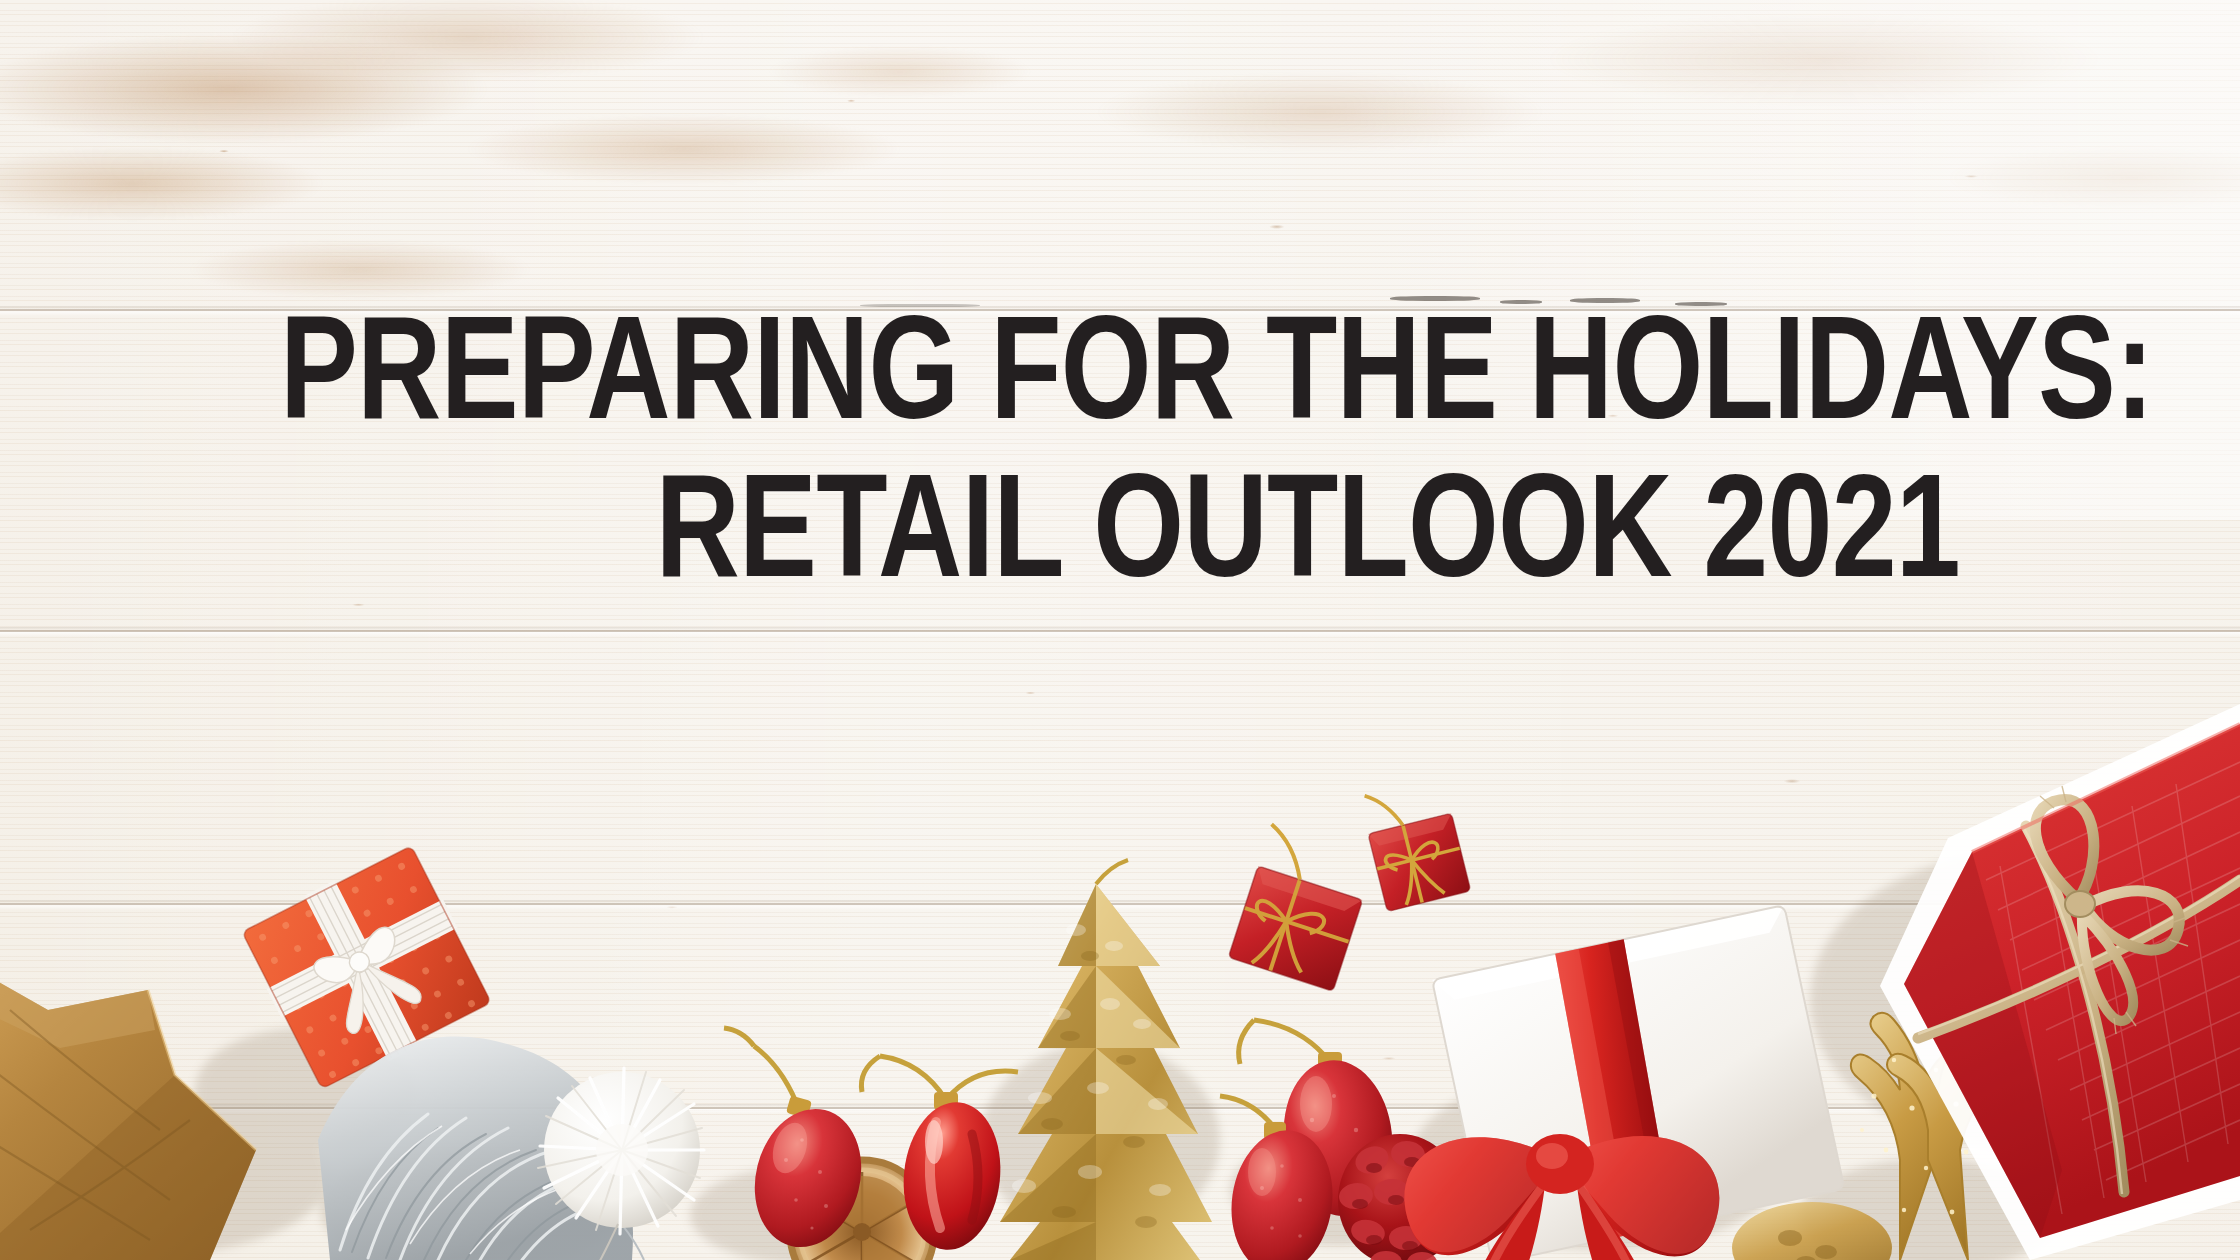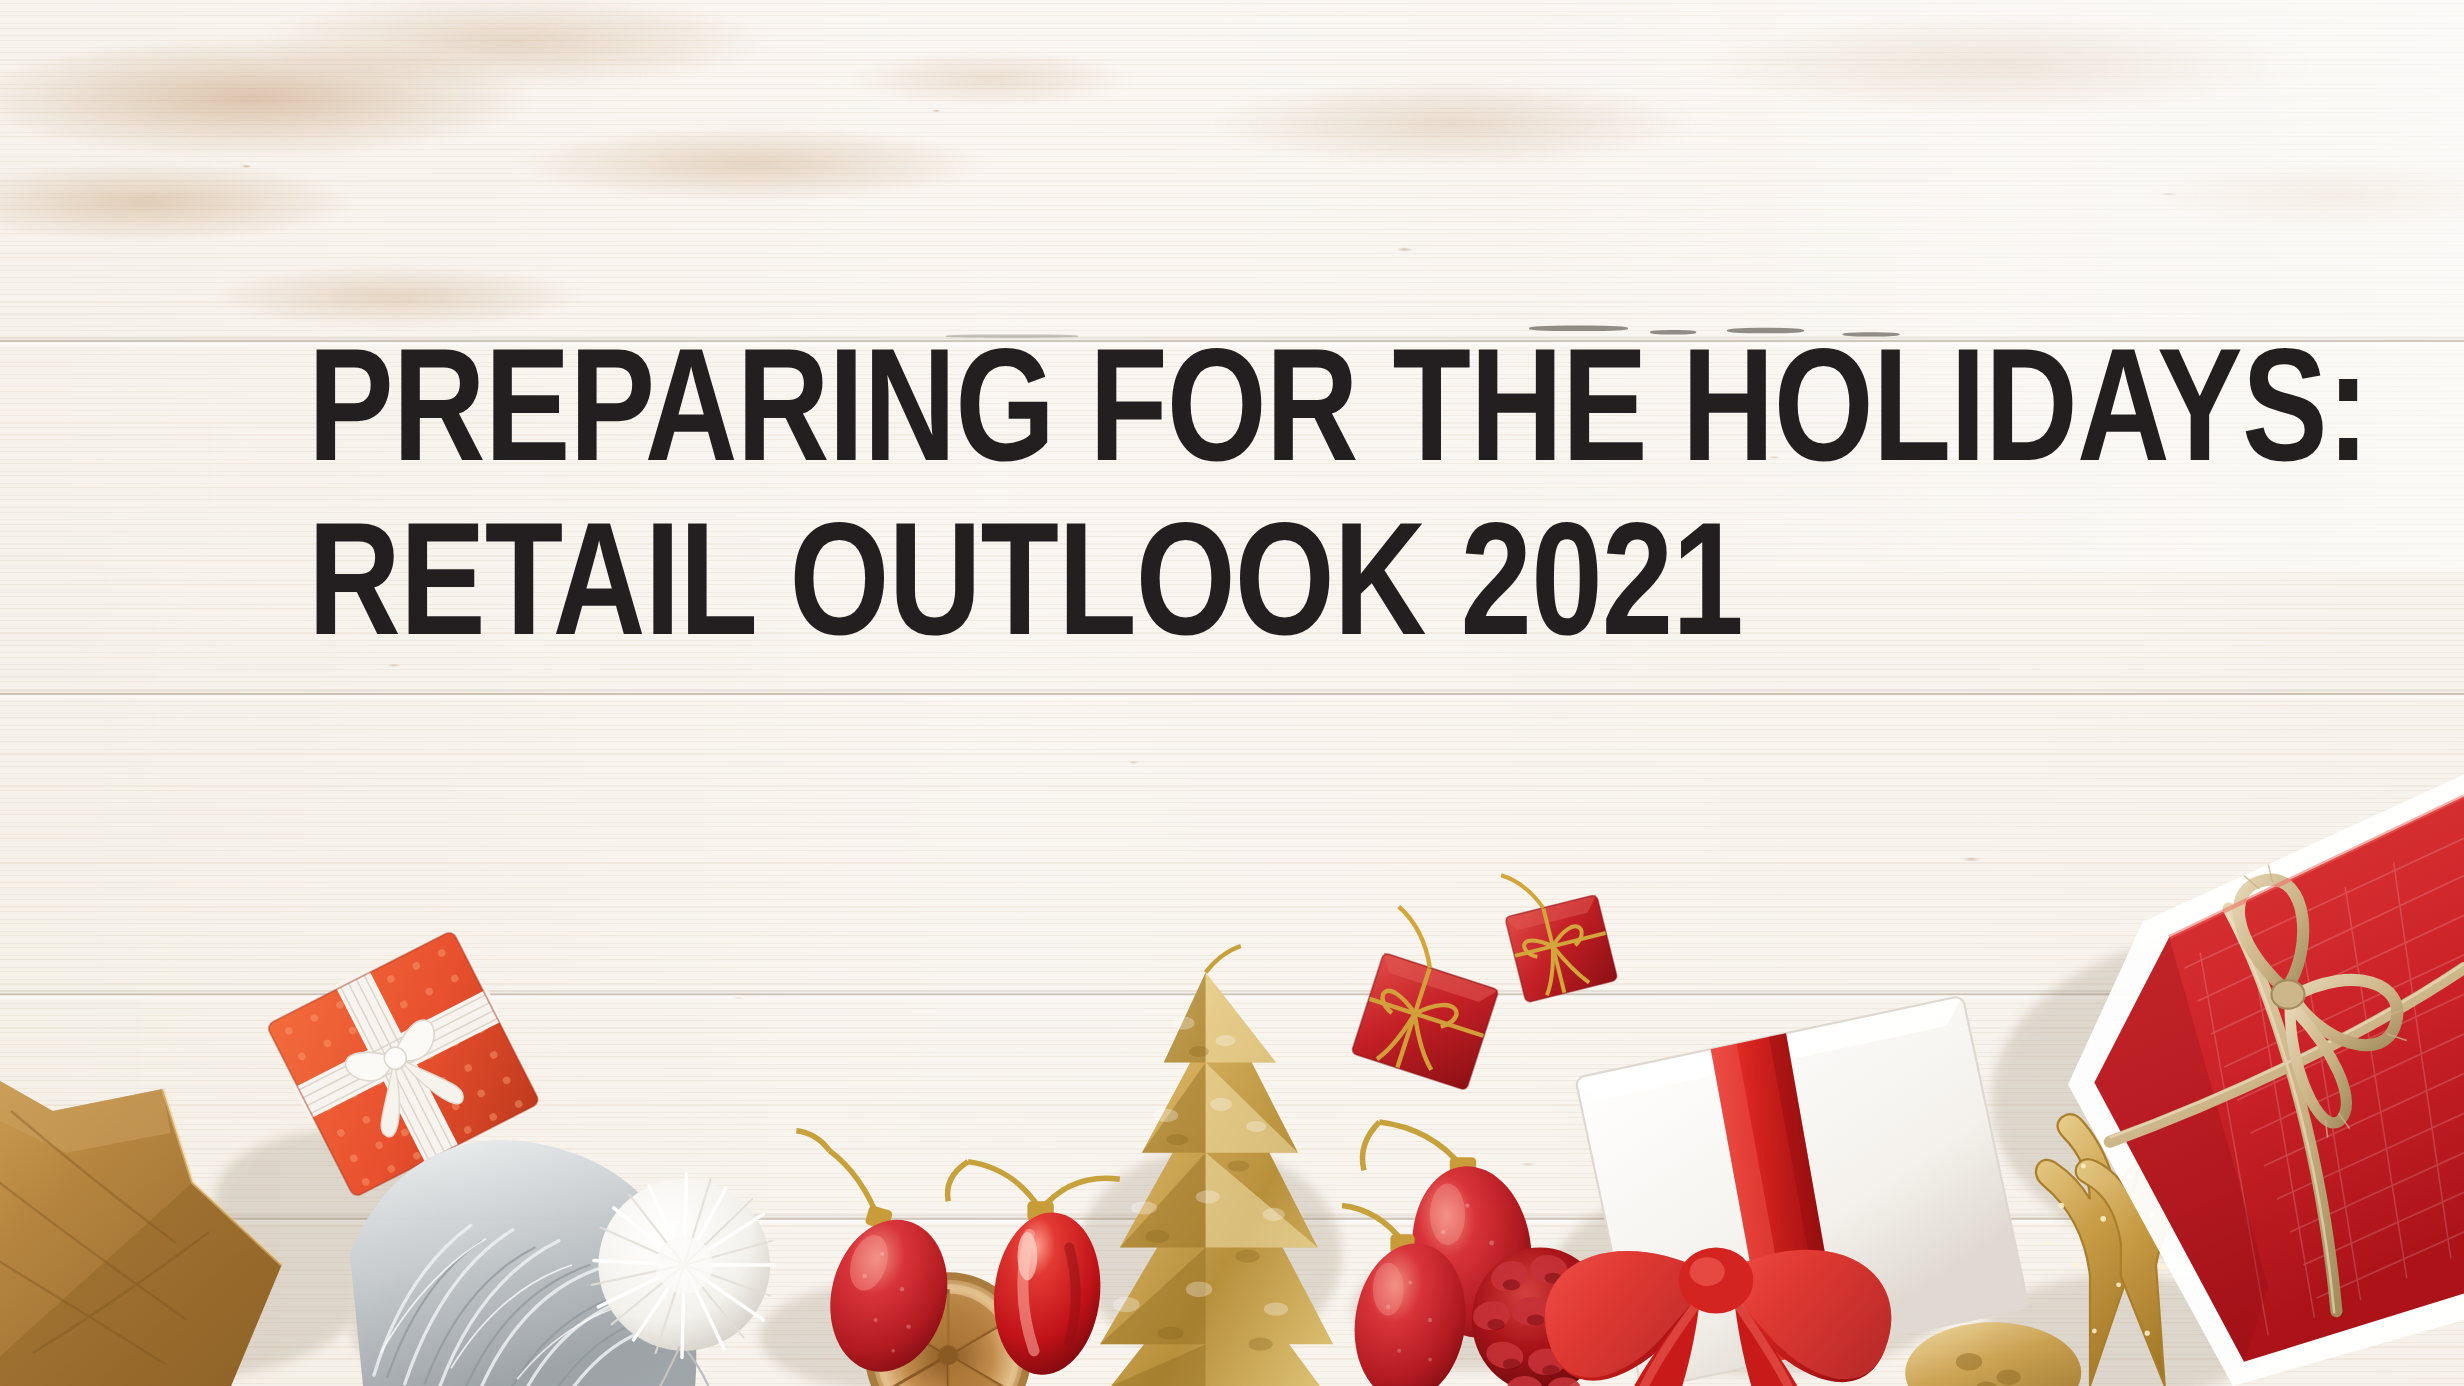--- a/index.html
+++ b/index.html
@@ -87,21 +87,21 @@
 
   
   .scuff {
     position:absolute; background:rgba(60,52,46,.55);
     border-radius:40%; filter:blur(.4px);
   }
 
   
   .title-wrap {
     position:absolute; left:0; right:0; top:300px;
-    text-align:left; z-index:30;
+    text-align:right; z-index:30;
     padding:0 70px;
   }
   .title-line {
     display:block;
     color:#231f20;
     font-family:"Liberation Sans Narrow","Liberation Sans",sans-serif;
     font-weight:bold;
     font-size:146px;
     line-height:.93;
     letter-spacing:-1px;

